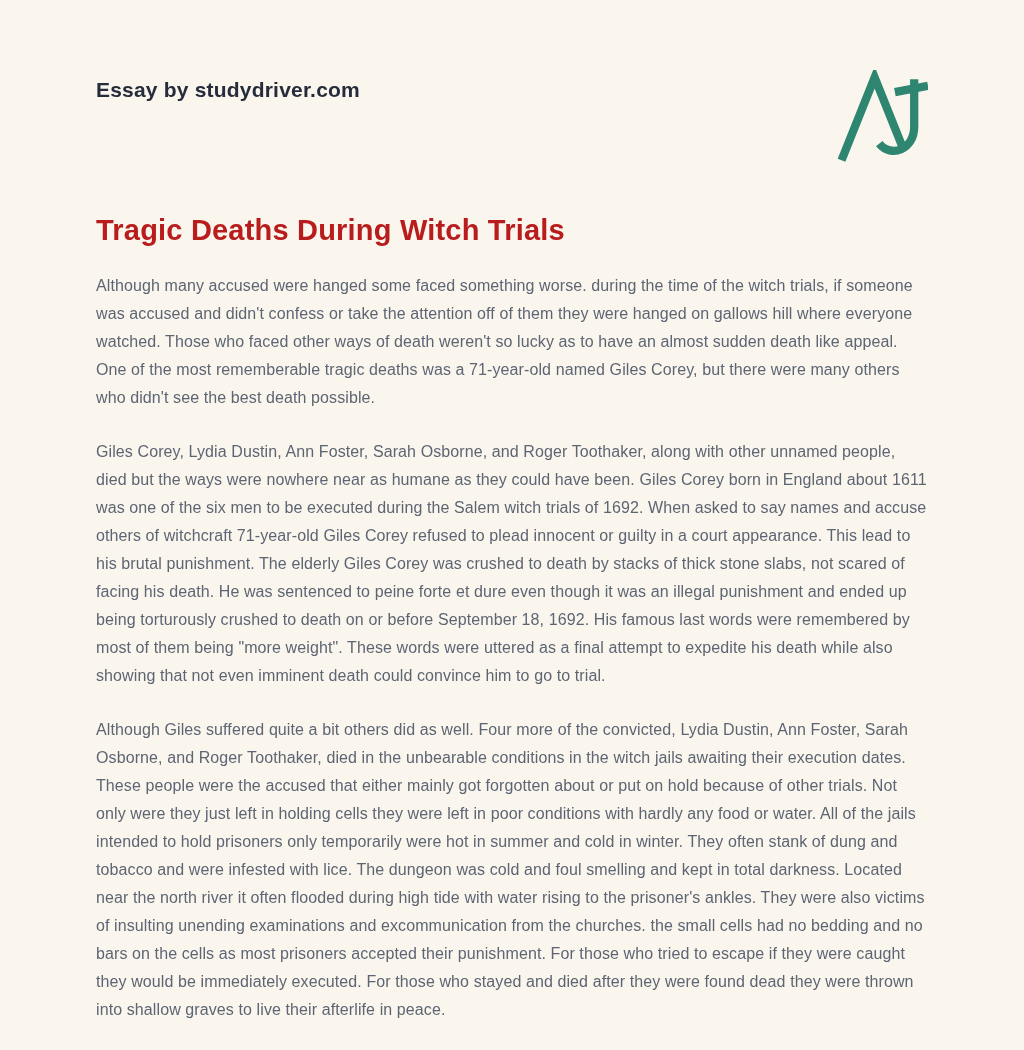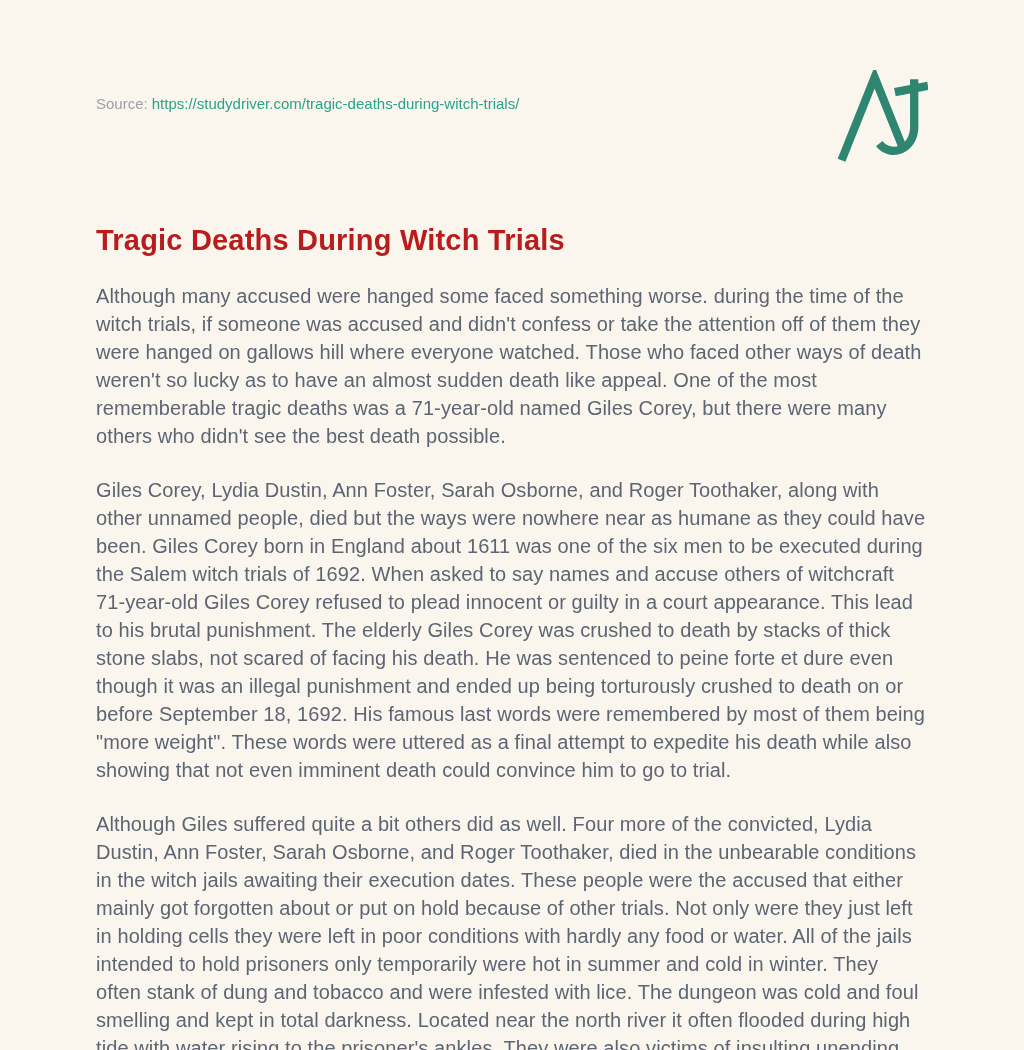--- a/index.html
+++ b/index.html
@@ -37,36 +37,34 @@
   }
   h1.title {
     margin-top: 112px;
     font-size: 29px;
     font-weight: bold;
     color: #b91c1c;
     letter-spacing: 0.2px;
   }
   .content { margin-top: 25px; }
   .content p {
-    font-size: 20px;
+    font-size: 16px;
     line-height: 28px;
     color: #5d6573;
     margin-bottom: 26px;
     letter-spacing: 0.1px;
   }
 </style>
 </head>
 <body>
 
 <div class="page">
 
+  <div class="byline">Essay by studydriver.com</div>
 
-  <div class="source-line">
-    <span>Source:</span><a class="source-url">https://studydriver.com/tragic-deaths-during-witch-trials/</a>
-  </div>
 
   <div class="logo">
     <svg width="92" height="94" viewBox="0 0 100 102" fill="none" xmlns="http://www.w3.org/2000/svg">
       <path d="M6 98 L42 8 L74 88" stroke="#2E8671" stroke-width="9" fill="none"></path>
       <path d="M85 10 L85 62 C85 86 60 96 47 80" stroke="#2E8671" stroke-width="9" fill="none"></path>
       <path d="M64 24 L100 17" stroke="#2E8671" stroke-width="9" fill="none"></path>
     </svg>
   </div>
 
   <h1 class="title">Tragic Deaths During Witch Trials</h1>

